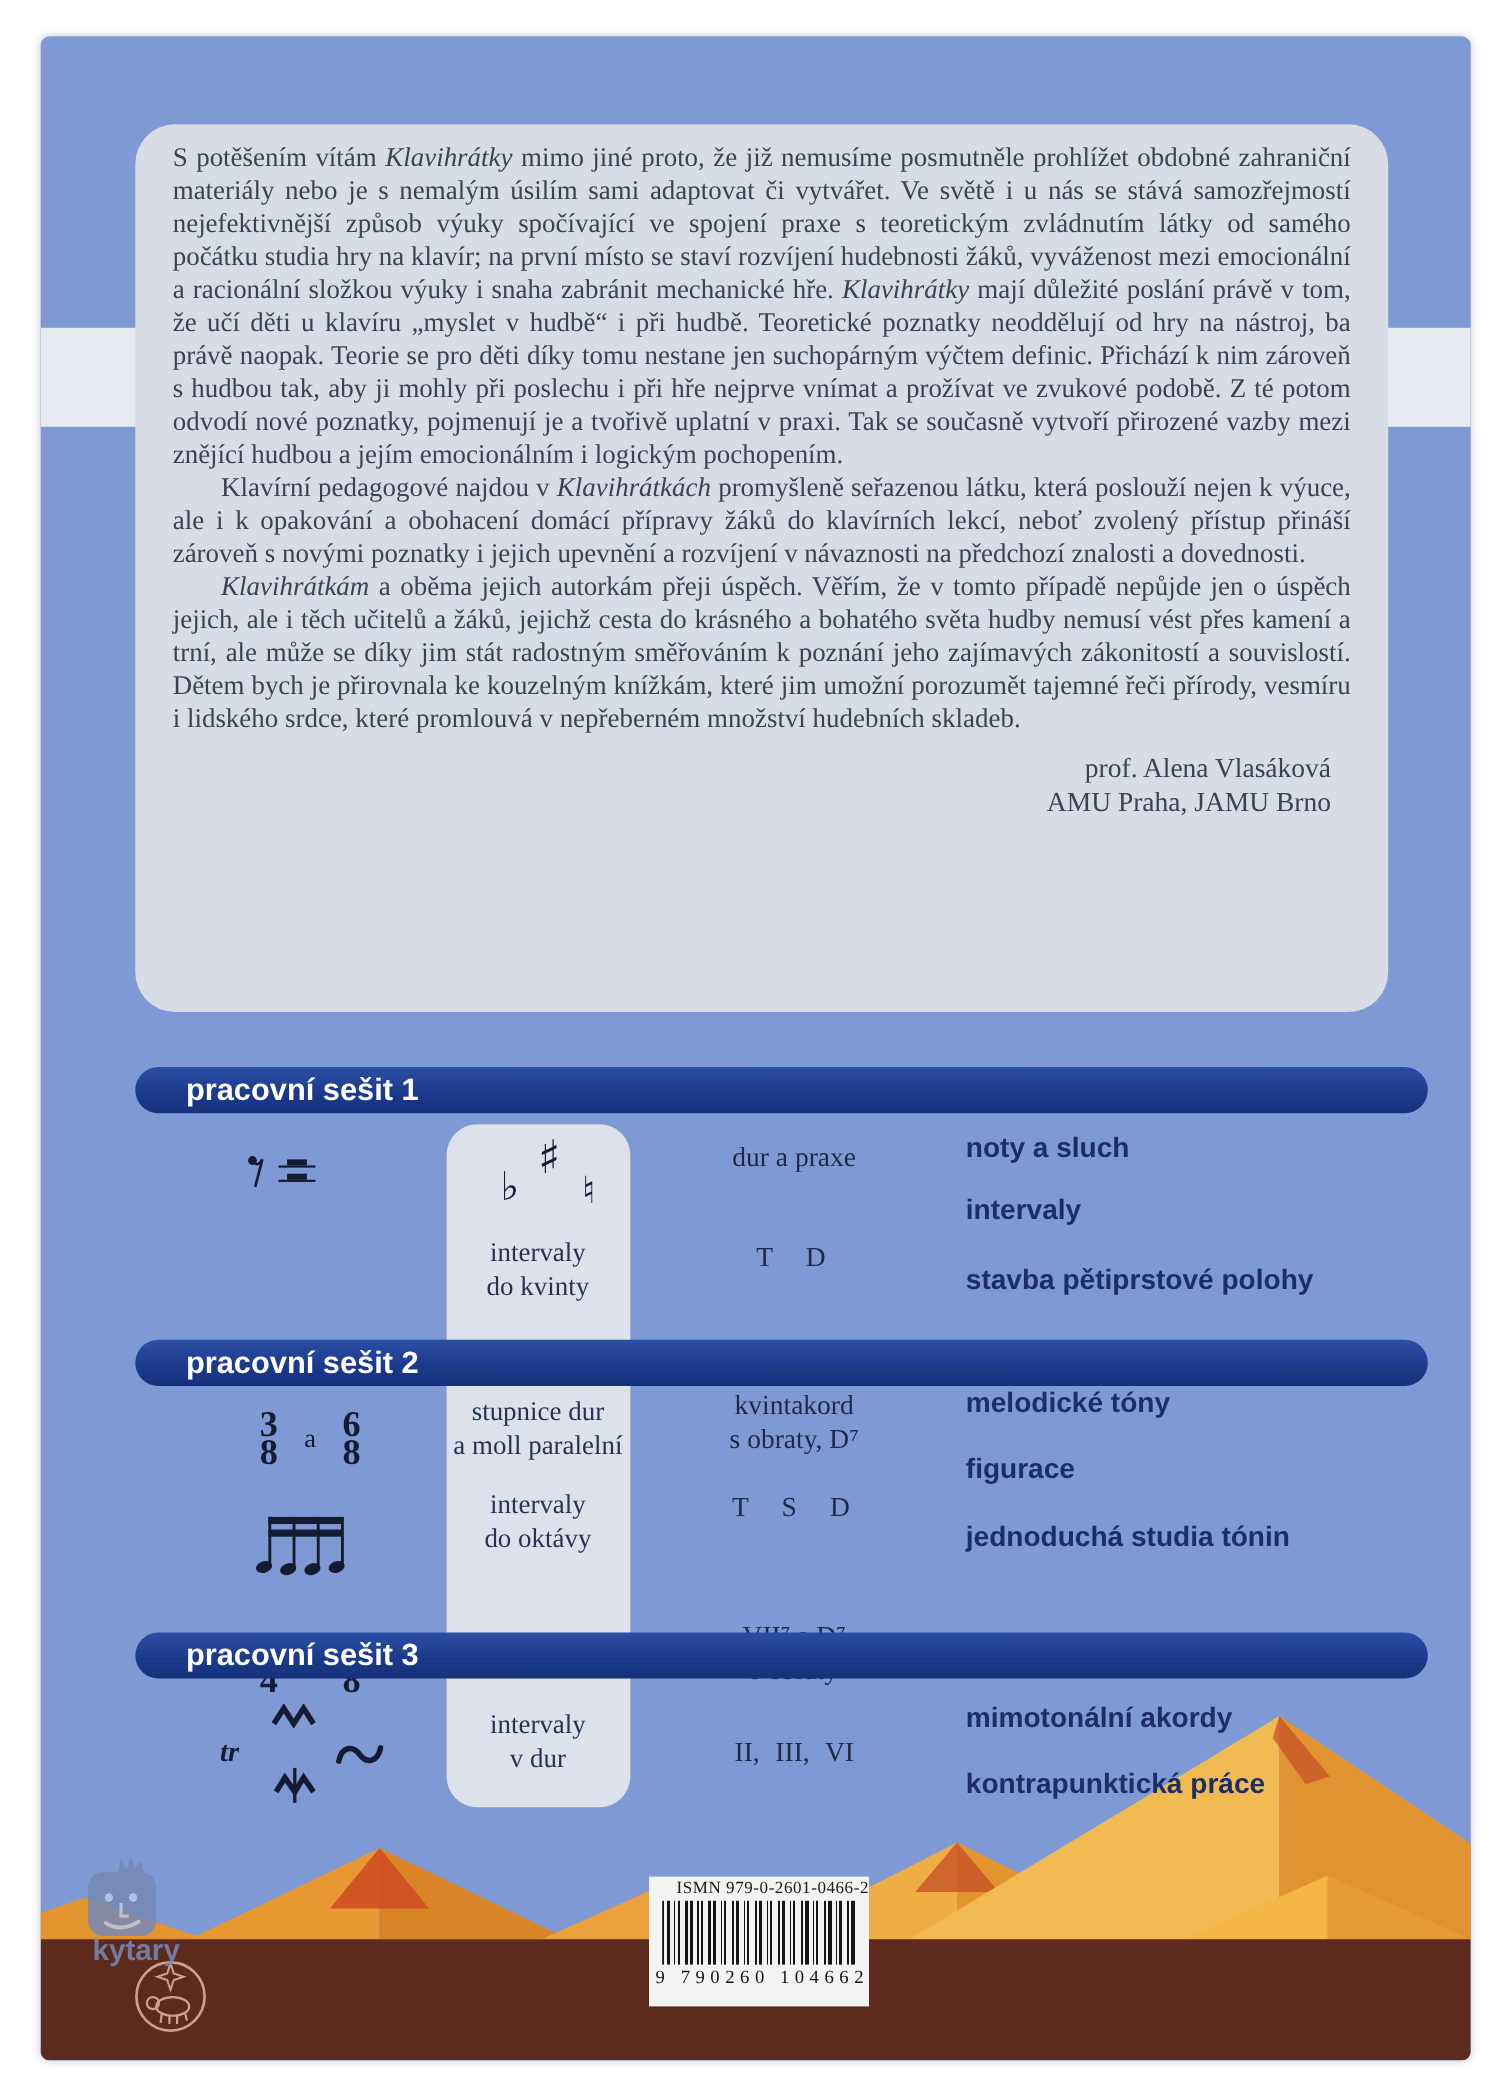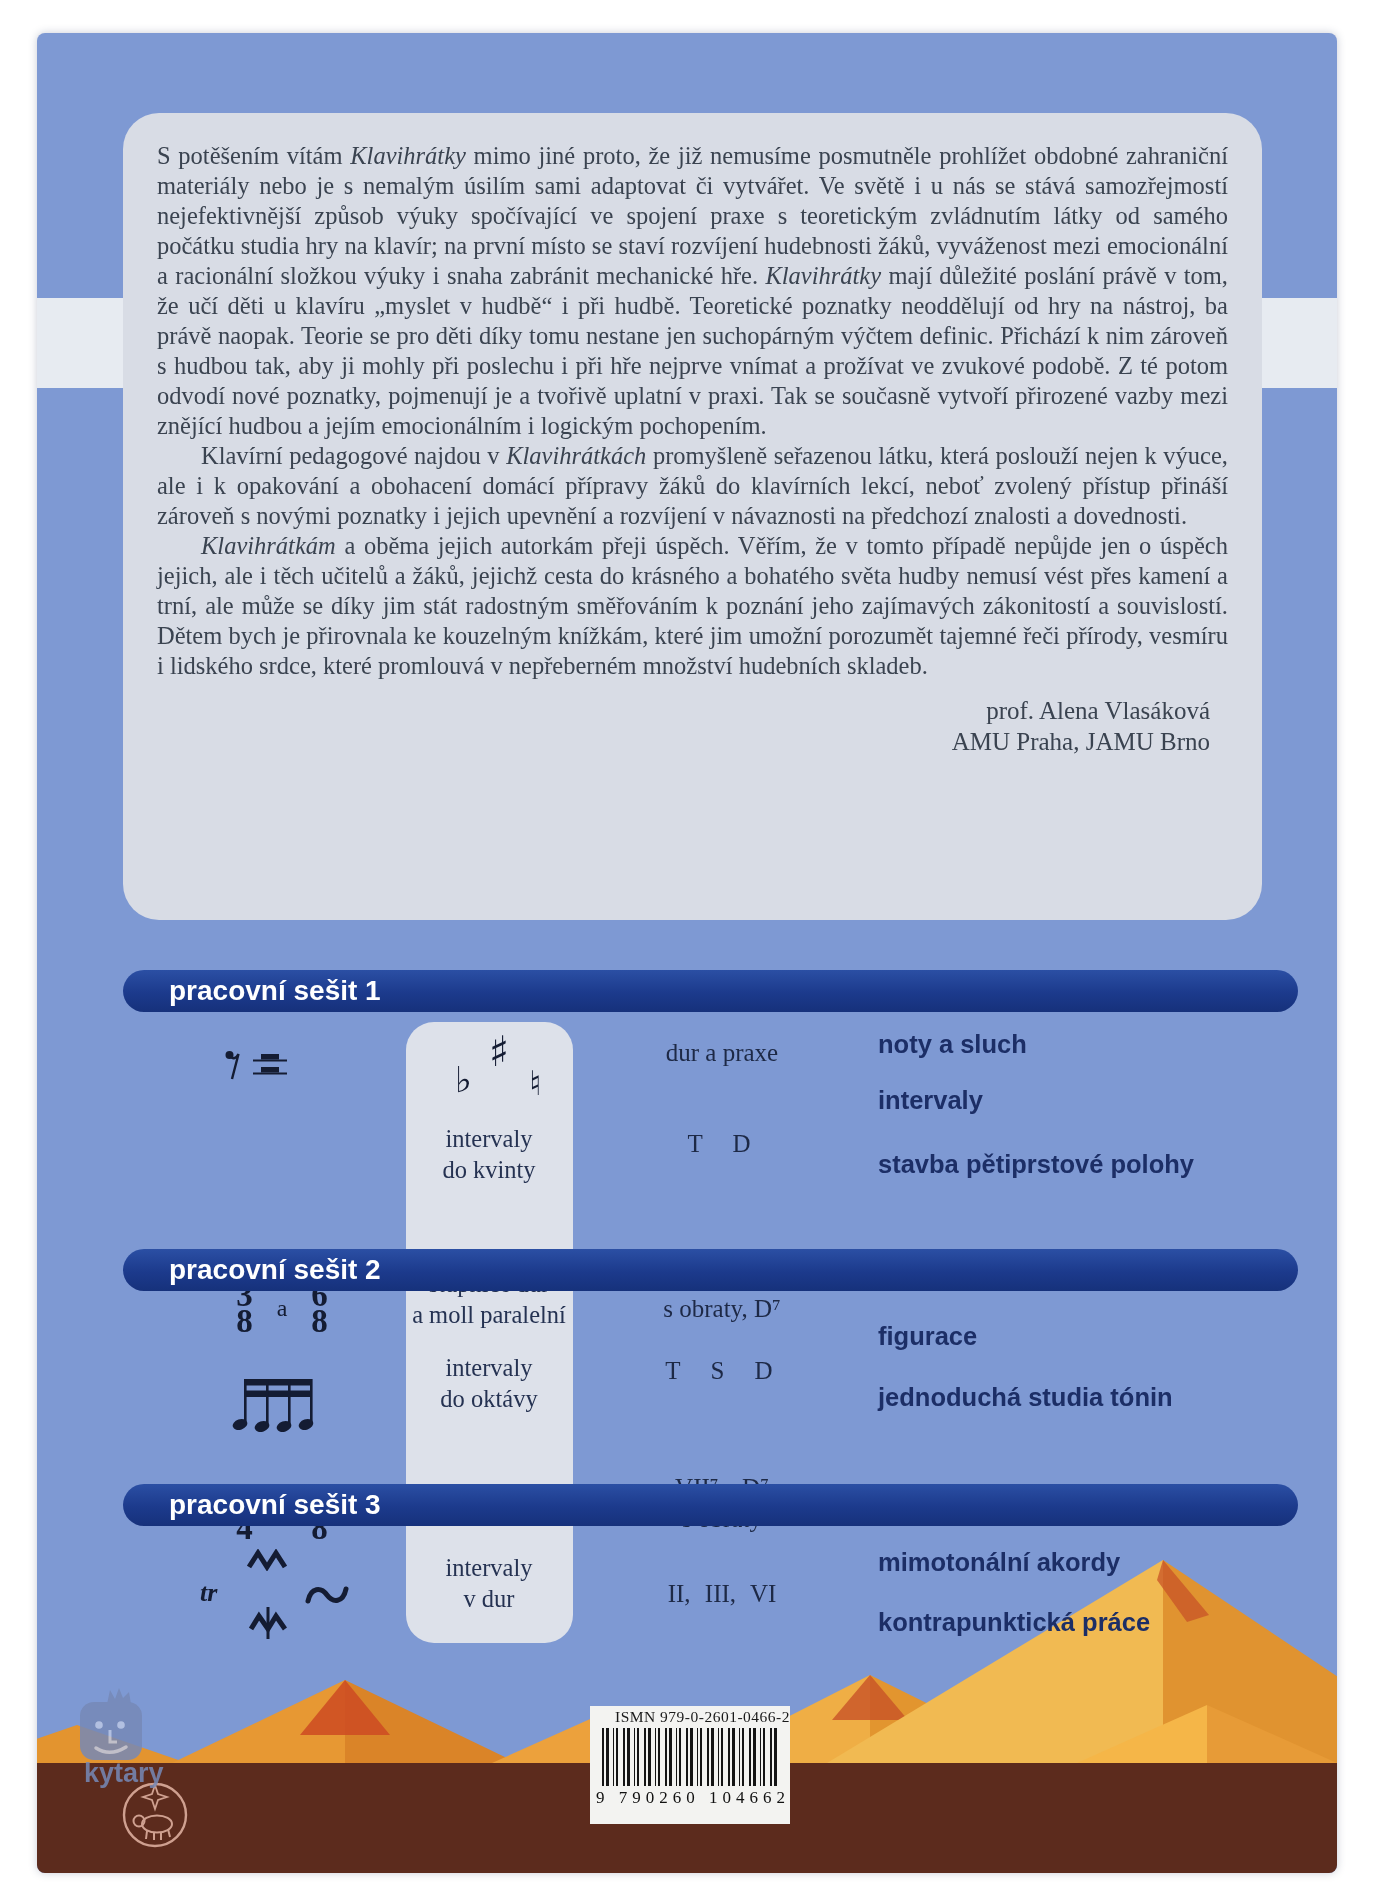--- a/index.html
+++ b/index.html
@@ -11,21 +11,21 @@
   *{margin:0;padding:0;box-sizing:border-box;}
   body{background:#fff;font-family:"Liberation Serif","DejaVu Serif",serif;}
   .stage{position:relative;width:1374px;height:1894px;background:#fff;overflow:hidden;}
   .cover{position:absolute;left:37px;top:33px;width:1300px;height:1840px;
     background:var(--cover-blue,#7e99d3);border-radius:8px;overflow:hidden;
     box-shadow:0 0 8px rgba(40,50,90,.25);}
   .stripe{position:absolute;left:0;top:265px;width:100%;height:90px;
     background:var(--stripe-light,#e7ebf1);z-index:0;}
   .review-panel{position:absolute;left:86px;top:80px;width:1139px;height:807px;
     background:var(--panel-light,#d8dce5);border-radius:36px;z-index:1;
-    padding:28px 34px 20px 34px;color:var(--body-text,#3a4350);}
+    padding:16px 34px 20px 34px;color:var(--body-text,#3a4350);}
   .para{font-size:24.5px;line-height:30px;text-align:justify;}
   .para.indent{text-indent:44px;}
   .it{font-style:italic;}
   .signature{margin-top:14px;text-align:right;padding-right:18px;
     font-size:25px;line-height:31px;color:var(--body-text,#3a4350);}
   .vpanel{position:absolute;left:369px;top:989px;width:167px;height:621px;
     background:var(--column-panel,#dde1ea);border-radius:28px;z-index:1;}
   .pyr{position:absolute;left:0;top:1447px;width:1300px;height:283px;z-index:1;}
   .hdr{position:absolute;left:86px;width:1175px;height:42px;border-radius:24px;
     background:linear-gradient(180deg,#2b4fa4 0%,var(--header-navy,#1c3a8c) 55%,#16317b 100%);
@@ -122,21 +122,21 @@
     <div class="abs music-label" style="left:357px;top:1090px;width:190px;">intervaly
 do kvinty</div>
 
     <div class="abs theory" style="left:585px;top:1004px;width:200px;">dur a praxe</div>
     <div class="abs theory spaced" style="left:585px;top:1095px;width:200px;">T D</div>
 
     <div class="topic" style="top:997px;">noty a sluch</div>
     <div class="topic" style="top:1053px;">intervaly</div>
     <div class="topic" style="top:1117px;">stavba pětiprstové polohy</div>
 
-    <div class="hdr" style="top:1216px;">
+    <div class="hdr" style="top:1185px;">
       <span>pracovní sešit 2</span>
     </div>
 
     <div class="timesig" style="top:1240px;">
       <div class="ts-col">
         <span class="ts-num">3</span>
         <span class="ts-num">8</span>
       </div>
       <span class="ts-a">a</span>
       <div class="ts-col">

